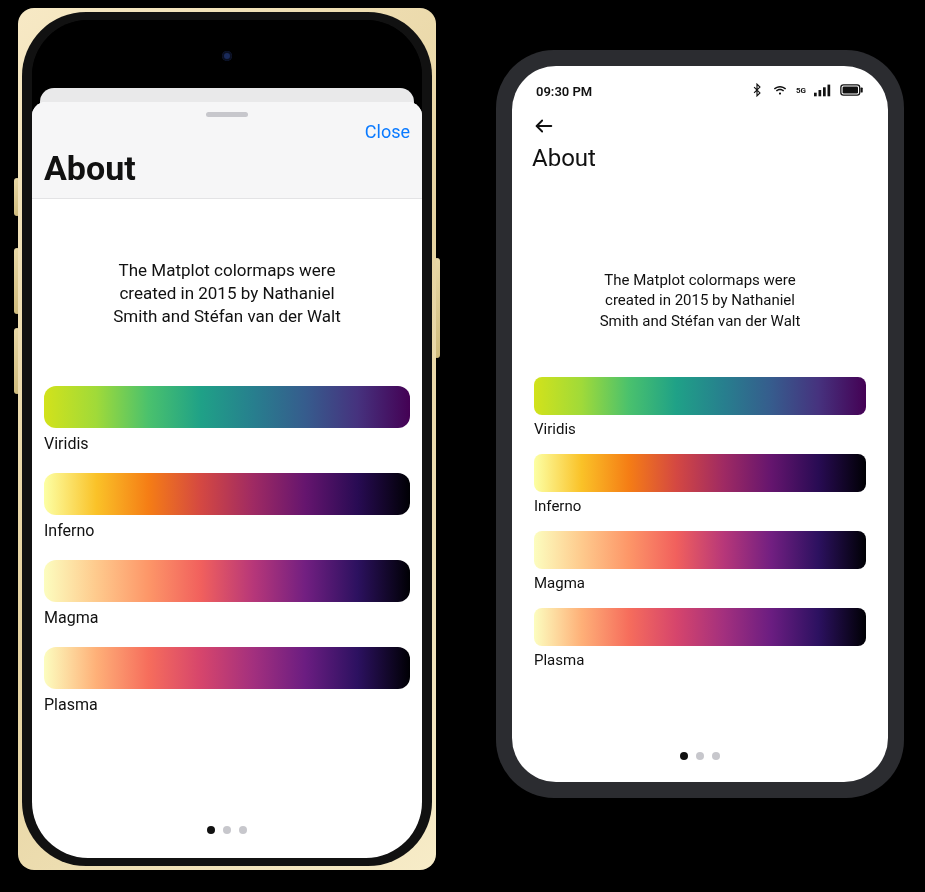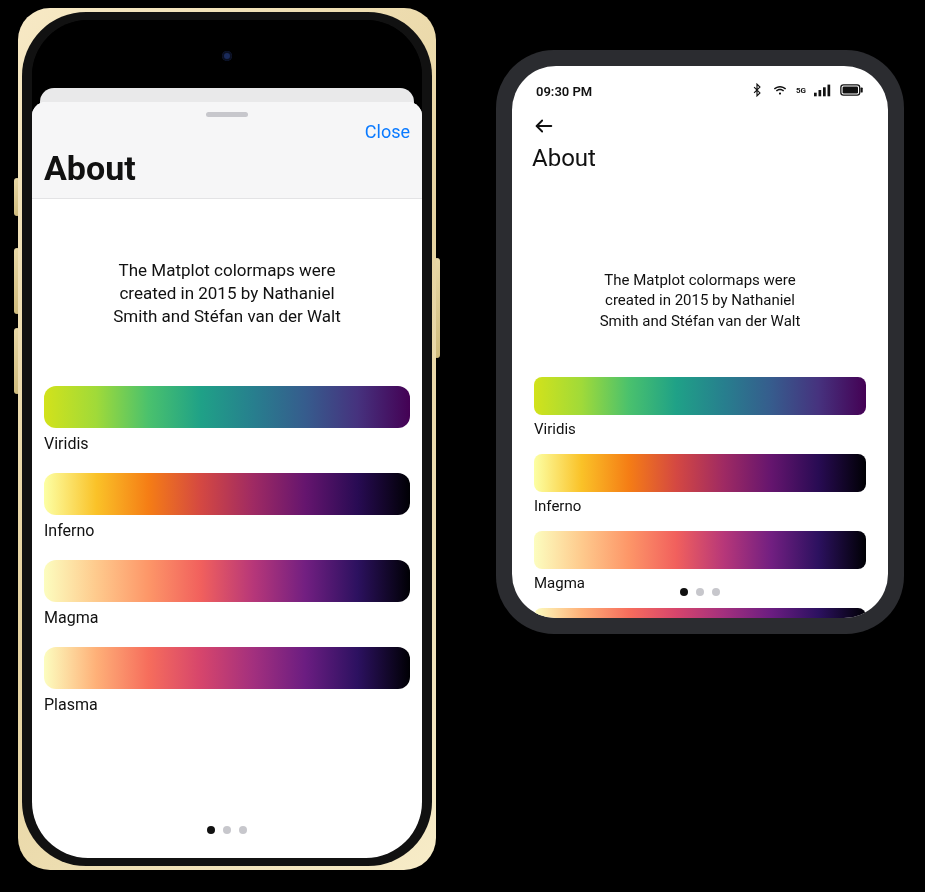--- a/index.html
+++ b/index.html
@@ -15,21 +15,21 @@
     .iphone {
       position: absolute;
       left: 18px;
       top: 8px;
       width: 418px;
       height: 862px;
     }
     .iphone-frame {
       position: absolute;
       inset: 0;
-      border-radius: 32px;
+      border-radius: 16px;
       background: linear-gradient(135deg,#f7e9c5,#e6d3a0,#f7ecc8);
       padding: 4px;
     }
     .iphone-frame-inner {
       position: absolute;
       inset: 4px;
       border-radius: 64px;
       background: #111;
     }
     .iphone-screen {
@@ -97,21 +97,21 @@
     }
     .dot { width:8px; height:8px; border-radius:50%; background:#c7c7cc; }
     .dot.active { background:#111; }
 
     
     .android {
       position: absolute;
       left: 496px;
       top: 50px;
       width: 408px;
-      height: 584px;
+      height: 748px;
     }
     .android-frame {
       position:absolute; inset:0;
       border-radius:58px; background:#2b2c30;
     }
     .android-screen {
       position:absolute; inset:16px;
       background:#fff; border-radius:44px; overflow:hidden;
     }
     .android-statusbar {

